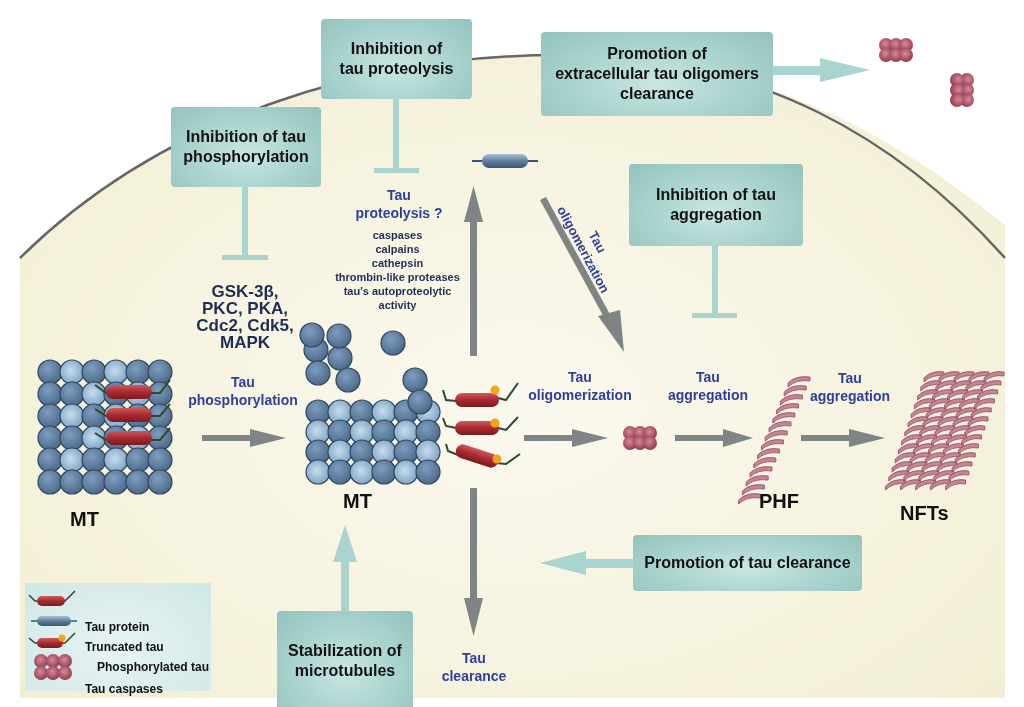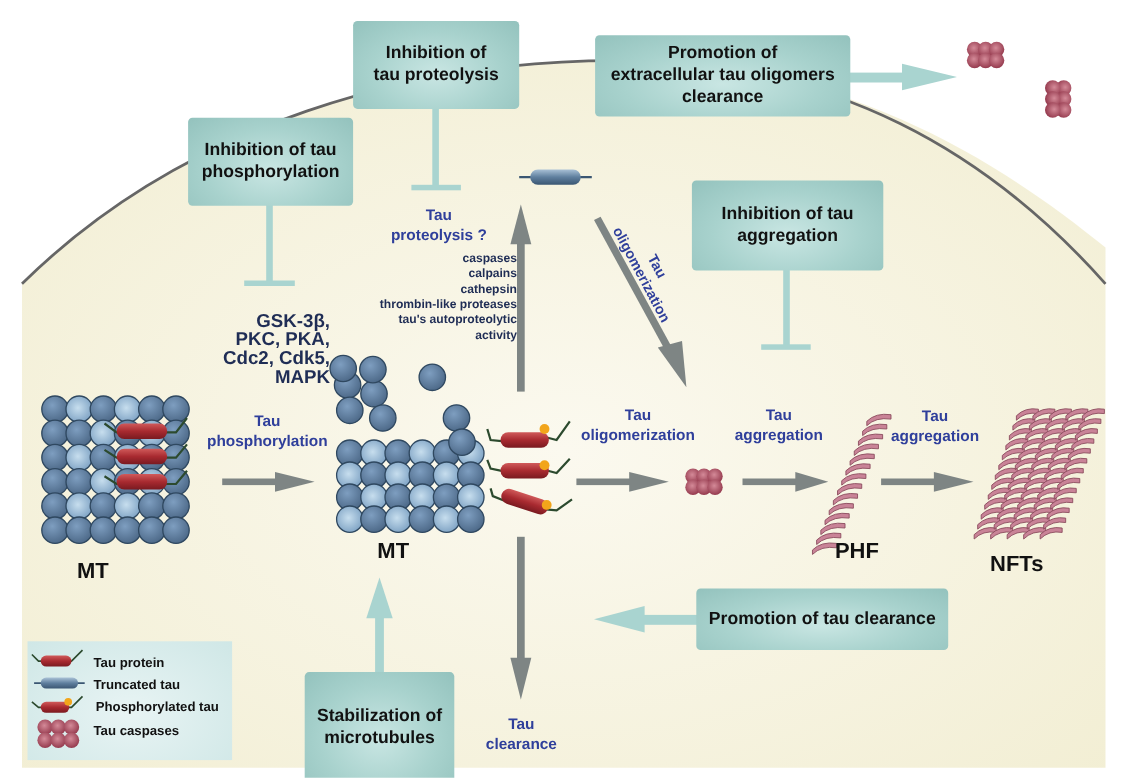--- a/index.html
+++ b/index.html
@@ -1,23 +1,23 @@
 <!DOCTYPE html>
 <html><head>
 <meta charset="utf-8">
 <style>
   html,body{margin:0;padding:0;background:#fff;}
   body{width:1024px;height:707px;position:relative;overflow:hidden;font-family:"Liberation Sans",sans-serif;}
   svg#canvas{position:absolute;left:0;top:0;}
   .box{position:absolute;border-radius:4px;background:radial-gradient(ellipse at 50% 60%,#c9e6e3 0%,#a8d2cd 55%,#93c2bd 100%);color:#111;font-weight:bold;font-size:16px;line-height:20px;text-align:center;display:flex;align-items:center;justify-content:center;white-space:pre-line;}
   .blue{position:absolute;color:#2f3f9b;font-weight:bold;font-size:14px;line-height:18px;text-align:center;white-space:pre-line;}
-  .navy{position:absolute;color:#1f2d55;font-weight:bold;text-align:right;white-space:pre-line;}
+  .navy{position:absolute;color:#1f2d55;font-weight:bold;text-align:center;white-space:pre-line;}
   .big{position:absolute;color:#111;font-weight:bold;font-size:20px;}
   .legend{position:absolute;left:25px;left:25px;top:583px;width:186px;height:108px;background:radial-gradient(ellipse at 50% 60%,#e8f4f4 0%,#cfe7e6 100%);}
-  .legend .row{position:absolute;left:0;font-weight:bold;font-size:12px;color:#111;}
+  .legend .row{position:absolute;left:0;font-weight:bold;font-size:12px;color:#111;margin-top:25px;}
 </style>
 </head>
 <body>
 
 <svg id="canvas" width="1024" height="707">
   <defs>
     <radialGradient id="cellGrad" cx="0.5" cy="0.55" r="0.7">
       <stop offset="0" stop-color="#fbf9ef"></stop>
       <stop offset="1" stop-color="#f2eed3"></stop>
     </radialGradient>
@@ -320,21 +320,21 @@
       <path d="M952 468 q8 -8 20 -6 l0 4 q-12 -2 -20 6 z" fill="#c98397" stroke="#8a4a5c" stroke-width="0.8"></path>
       <path d="M948.8 477 q8 -8 20 -6 l0 4 q-12 -2 -20 6 z" fill="#c98397" stroke="#8a4a5c" stroke-width="0.8"></path>
       <path d="M945.6 486 q8 -8 20 -6 l0 4 q-12 -2 -20 6 z" fill="#c98397" stroke="#8a4a5c" stroke-width="0.8"></path>
     </g>
 </svg>
 
 <div class="box" style="left:321px;top:19px;width:151px;height:80px;">Inhibition of
 tau proteolysis</div>
 <div class="box" style="left:171px;top:107px;width:150px;height:80px;">Inhibition of tau
 phosphorylation</div>
-<div class="box" style="left:541px;top:32px;width:232px;height:74px;">Promotion of
+<div class="box" style="left:541px;top:32px;width:232px;height:84px;">Promotion of
 extracellular tau oligomers
 clearance</div>
 <div class="box" style="left:629px;top:164px;width:174px;height:82px;">Inhibition of tau
 aggregation</div>
 <div class="box" style="left:633px;top:535px;width:229px;height:56px;">Promotion of tau clearance</div>
 <div class="box" style="left:277px;top:611px;width:136px;height:100px;">Stabilization of
 microtubules</div>
 
 <div class="blue" style="left:344px;top:186px;width:110px;">Tau
 proteolysis ?</div>
@@ -386,15 +386,15 @@
       <circle cx="16" cy="78" r="7"></circle>
         <circle cx="28" cy="78" r="7"></circle>
         <circle cx="40" cy="78" r="7"></circle>
       <circle cx="16" cy="90" r="7"></circle>
         <circle cx="28" cy="90" r="7"></circle>
         <circle cx="40" cy="90" r="7"></circle>
     </g>
   </svg>
   <div class="row" style="left:60px;top:12px;">Tau protein</div>
   <div class="row" style="left:60px;top:32px;">Truncated tau</div>
-  <div class="row" style="left:62px;top:52px;">Phosphorylated tau</div>
+  <div class="row" style="left:72px;top:52px;">Phosphorylated tau</div>
   <div class="row" style="left:60px;top:74px;">Tau caspases</div>
 </div>
 
 </body></html>

